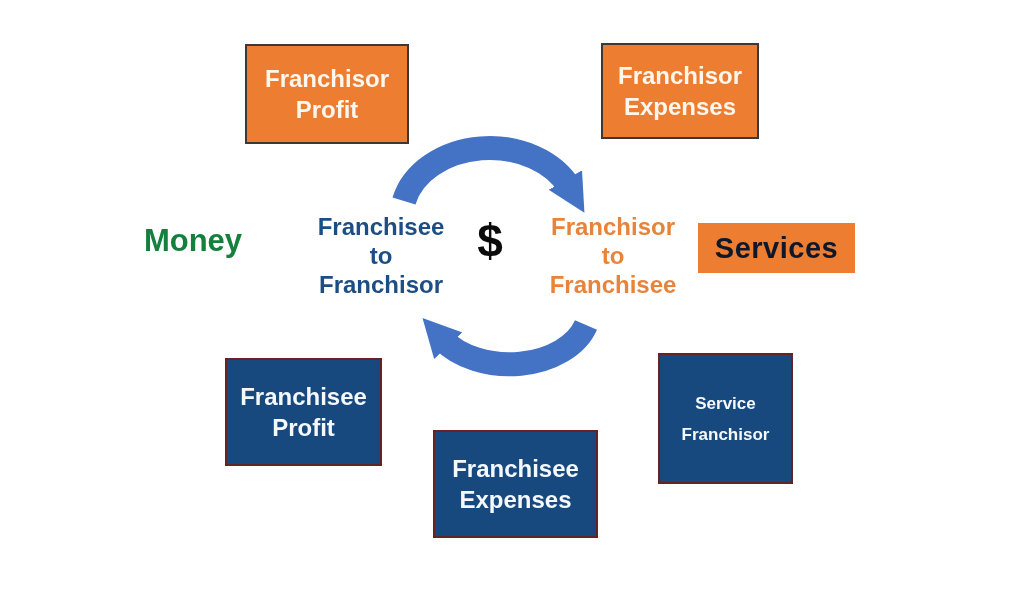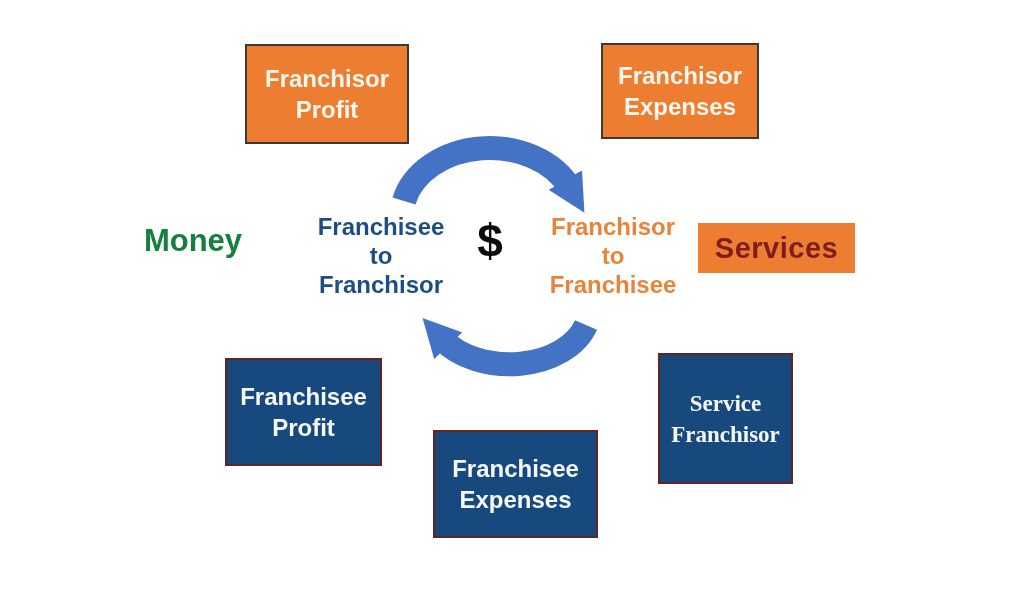--- a/index.html
+++ b/index.html
@@ -32,31 +32,31 @@
   .box-blue {
     background: #17497F;
     border: 2px solid #632423;
     color: #F5F9FD;
     font-size: 24px;
     line-height: 31px;
   }
   .box-services {
     background: #ED7D31;
     border: none;
-    color: #7f1d1d;
+    color: #0f172a;
     font-size: 29px;
     letter-spacing: 0.5px;
   }
 
   #franchisor-profit   { left: 245px; top: 34px;  width: 164px; height: 100px; }
   #franchisor-expenses { left: 601px; top: 33px;  width: 158px; height: 96px; }
   #services-box        { left: 698px; top: 213px; width: 157px; height: 50px; }
   #franchisee-profit   { left: 225px; top: 348px; width: 157px; height: 108px; }
   #franchisee-expenses { left: 433px; top: 420px; width: 165px; height: 108px; }
-  #service-fees        { left: 658px; top: 343px; width: 135px; height: 131px; font-size: 23px; line-height: 31px; font-family: Liberation Serif, serif; }
+  #service-fees        { left: 658px; top: 343px; width: 135px; height: 131px; font-size: 17px; line-height: 31px; }
 
   .free-label { position: absolute; text-align: center; }
   #money-label {
     left: 138px; top: 213px; width: 110px;
     color: #15803d; font-size: 31px;
   }
   .flow-label { font-size: 24px; line-height: 29px; }
   #flow-left  { left: 285px; top: 202px; width: 192px; color: #1C4E84; }
   #flow-right { left: 521px; top: 202px; width: 184px; color: #E8833A; }
   #dollar-sign {

